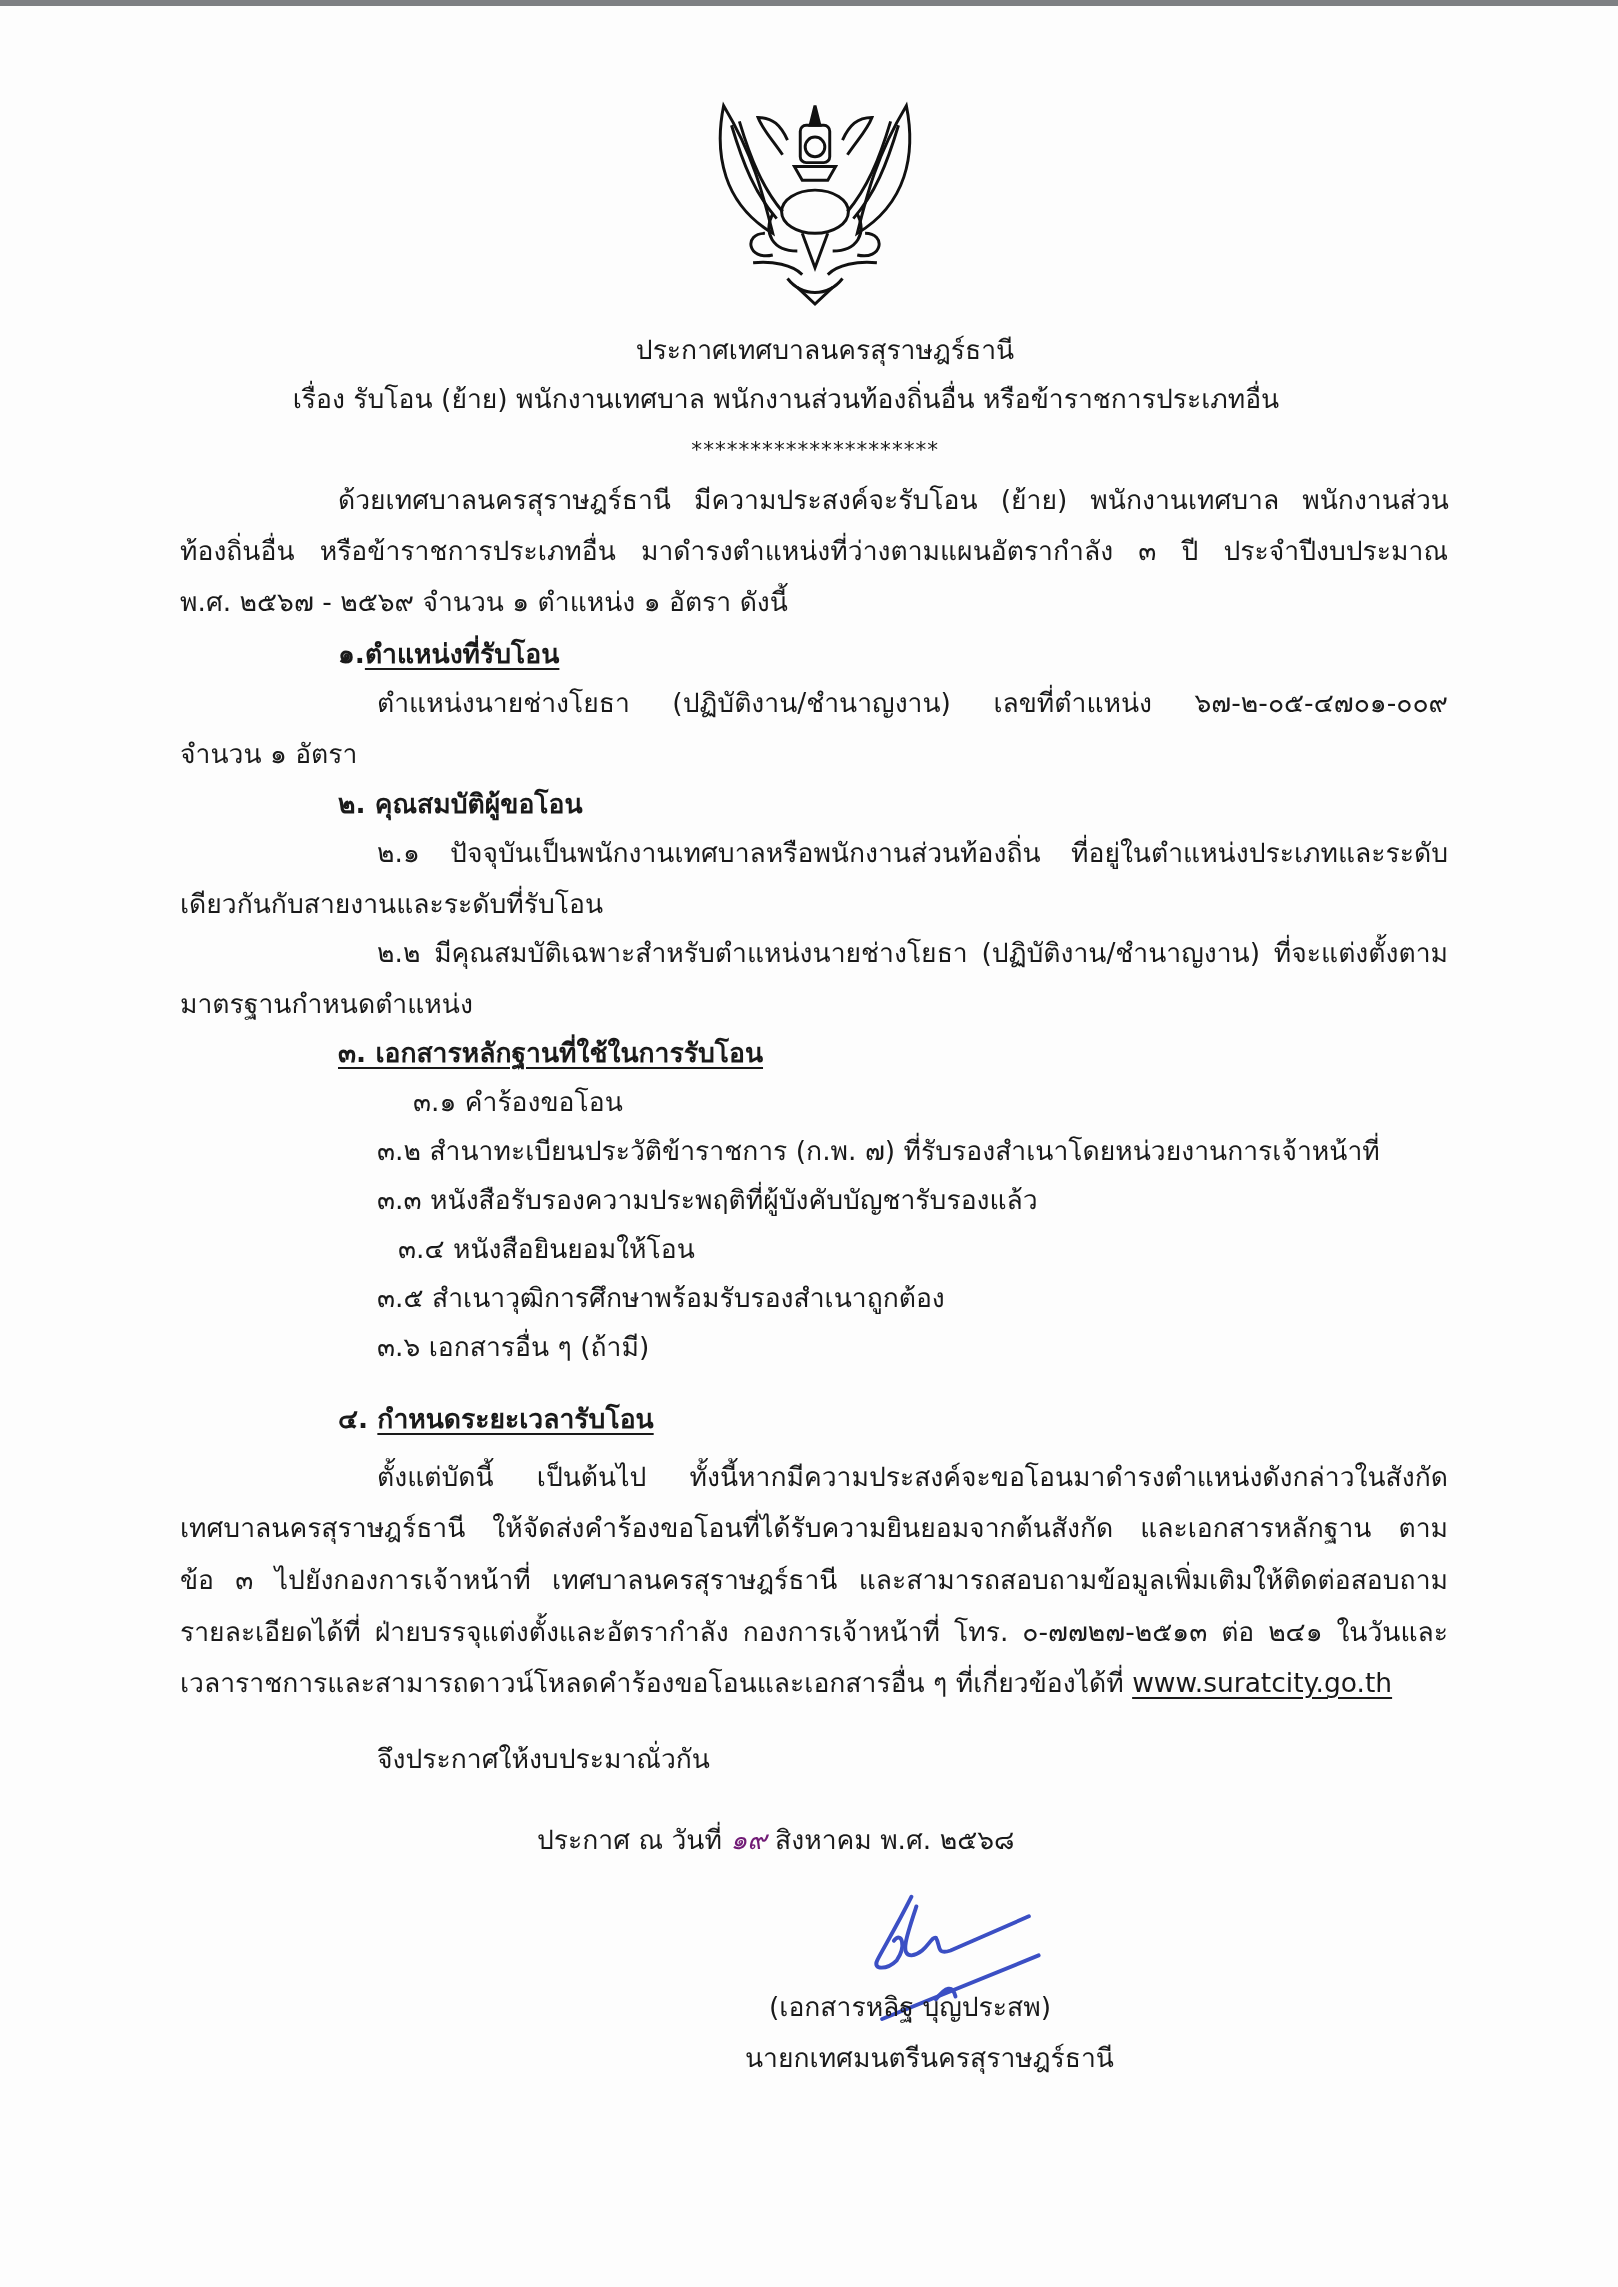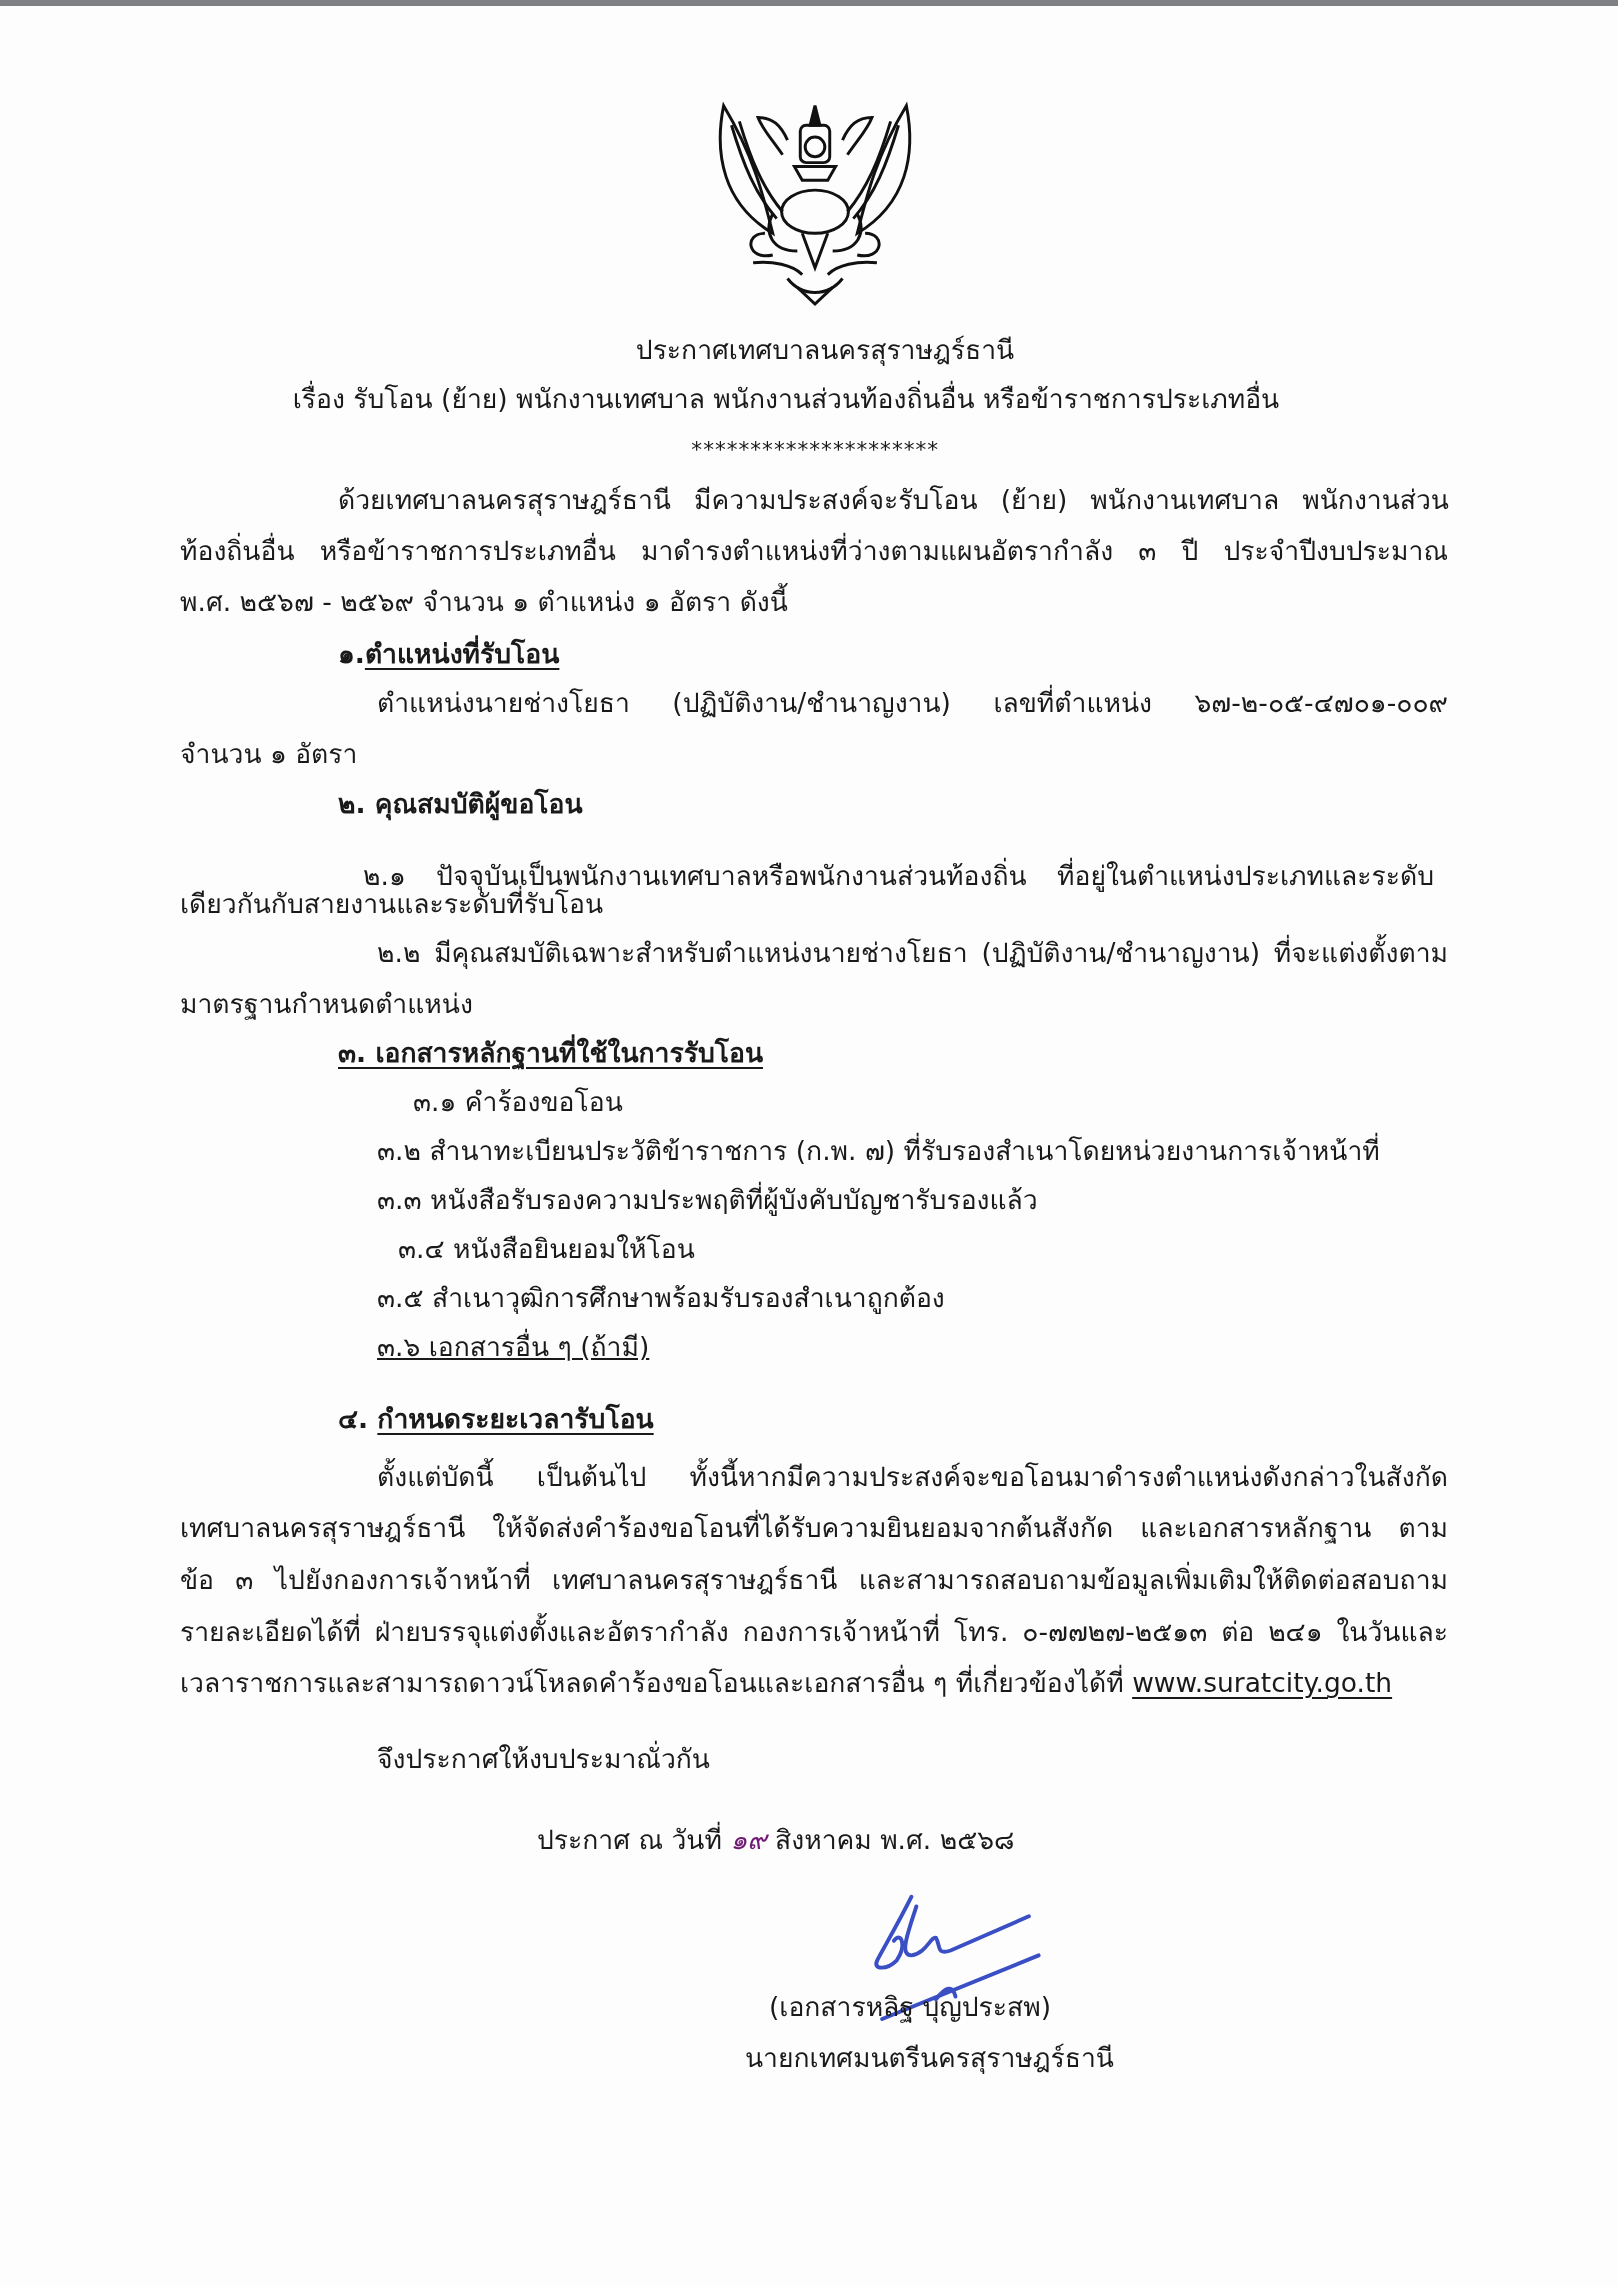--- a/index.html
+++ b/index.html
@@ -68,32 +68,32 @@
 <div class="line just" style="top:534px;">ท้องถิ่นอื่น  หรือข้าราชการประเภทอื่น มาดำรงตำแหน่งที่ว่างตามแผนอัตรากำลัง  ๓ ปี ประจำปีงบประมาณ</div>
 <div class="line" style="top:585px; left:180px;">พ.ศ. ๒๕๖๗ - ๒๕๖๙  จำนวน ๑  ตำแหน่ง  ๑  อัตรา ดังนี้</div>
 
 <div class="line b" style="top:637px; left:338px;">
   <span>๑.</span><span class="u">ตำแหน่งที่รับโอน</span>
 </div>
 <div class="line just" style="top:686px; left:377px; width:1071px;">ตำแหน่งนายช่างโยธา  (ปฏิบัติงาน/ชำนาญงาน)  เลขที่ตำแหน่ง  ๖๗-๒-๐๕-๔๗๐๑-๐๐๙</div>
 <div class="line" style="top:737px; left:180px;">จำนวน   ๑  อัตรา</div>
 
 <div class="line b" style="top:787px; left:338px;">๒. คุณสมบัติผู้ขอโอน</div>
-<div class="line just" style="top:836px; left:363px; width:1071px;margin-top:23px;">๒.๑ ปัจจุบันเป็นพนักงานเทศบาลหรือพนักงานส่วนท้องถิ่น  ที่อยู่ในตำแหน่งประเภทและระดับ</div>
+<div class="line just" style="top:836px; left:377px; width:1071px;">๒.๑ ปัจจุบันเป็นพนักงานเทศบาลหรือพนักงานส่วนท้องถิ่น  ที่อยู่ในตำแหน่งประเภทและระดับ</div>
 <div class="line" style="top:887px; left:180px;">เดียวกันกับสายงานและระดับที่รับโอน</div>
 <div class="line just" style="top:936px; left:377px; width:1071px;">๒.๒ มีคุณสมบัติเฉพาะสำหรับตำแหน่งนายช่างโยธา (ปฏิบัติงาน/ชำนาญงาน) ที่จะแต่งตั้งตาม</div>
 <div class="line" style="top:987px; left:180px;">มาตรฐานกำหนดตำแหน่ง</div>
 
 <div class="line b u" style="top:1036px; left:338px;">๓. เอกสารหลักฐานที่ใช้ในการรับโอน</div>
 <div class="line" style="top:1085px; left:377px;margin-left:36px;">๓.๑ คำร้องขอโอน</div>
 <div class="line" style="top:1134px; left:377px;">๓.๒ สำนาทะเบียนประวัติข้าราชการ (ก.พ. ๗) ที่รับรองสำเนาโดยหน่วยงานการเจ้าหน้าที่</div>
 <div class="line" style="top:1183px; left:377px;">๓.๓ หนังสือรับรองความประพฤติที่ผู้บังคับบัญชารับรองแล้ว</div>
 <div class="line" style="top:1232px; left:398px;">๓.๔ หนังสือยินยอมให้โอน</div>
 <div class="line" style="top:1281px; left:377px;">๓.๕ สำเนาวุฒิการศึกษาพร้อมรับรองสำเนาถูกต้อง</div>
-<div class="line" style="top:1330px; left:377px;text-decoration:underline;">๓.๖ เอกสารอื่น ๆ (ถ้ามี)</div>
+<div class="line" style="top:1330px; left:377px;">๓.๖ เอกสารอื่น ๆ (ถ้ามี)</div>
 
 <div class="line b" style="top:1402px; left:338px;">
   <span>๔.</span> <span class="u">กำหนดระยะเวลารับโอน</span>
 </div>
 <div class="line just" style="top:1460px; left:377px; width:1071px;">ตั้งแต่บัดนี้  เป็นต้นไป  ทั้งนี้หากมีความประสงค์จะขอโอนมาดำรงตำแหน่งดังกล่าวในสังกัด</div>
 <div class="line just" style="top:1511px;">เทศบาลนครสุราษฎร์ธานี   ให้จัดส่งคำร้องขอโอนที่ได้รับความยินยอมจากต้นสังกัด และเอกสารหลักฐาน  ตาม</div>
 <div class="line just" style="top:1563px;">ข้อ ๓ ไปยังกองการเจ้าหน้าที่ เทศบาลนครสุราษฎร์ธานี  และสามารถสอบถามข้อมูลเพิ่มเติมให้ติดต่อสอบถาม</div>
 <div class="line just" style="top:1615px;">รายละเอียดได้ที่ ฝ่ายบรรจุแต่งตั้งและอัตรากำลัง กองการเจ้าหน้าที่  โทร. ๐-๗๗๒๗-๒๕๑๓ ต่อ ๒๔๑ ในวันและ</div>
 <div class="line" style="top:1666px; left:180px;">
   <span>เวลาราชการและสามารถดาวน์โหลดคำร้องขอโอนและเอกสารอื่น ๆ ที่เกี่ยวข้องได้ที่ </span><a class="link" style="color:#1a1a1a;">www.suratcity.go.th</a>

